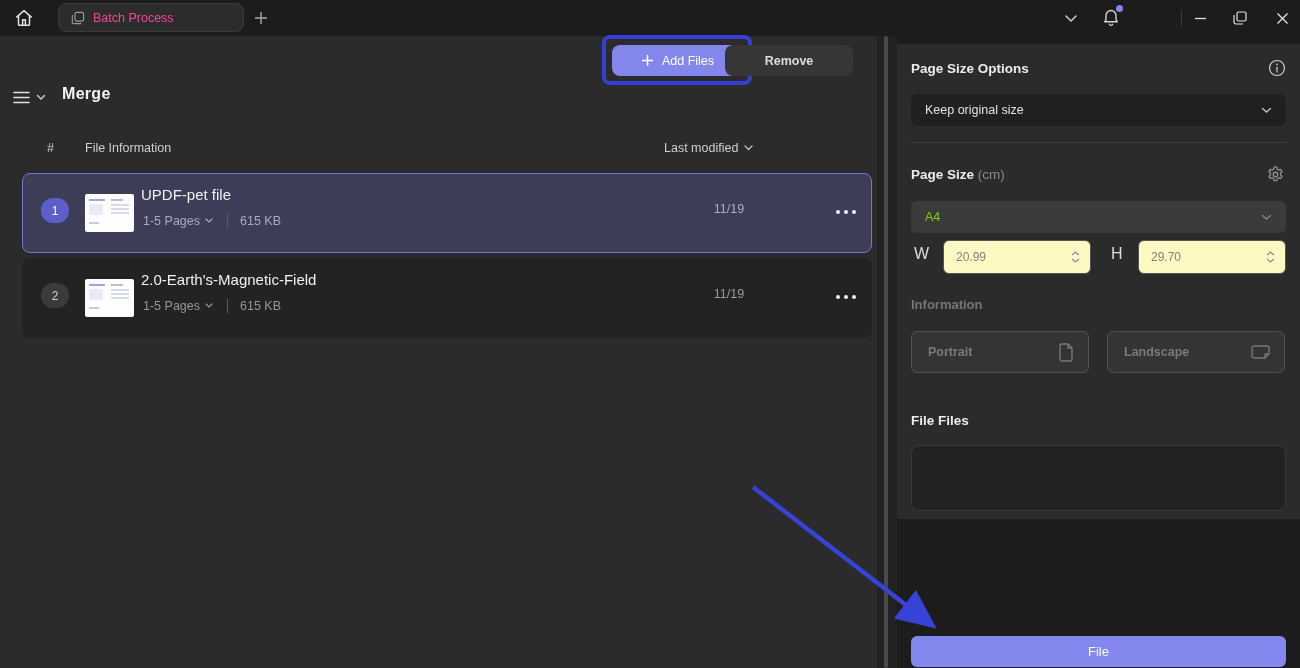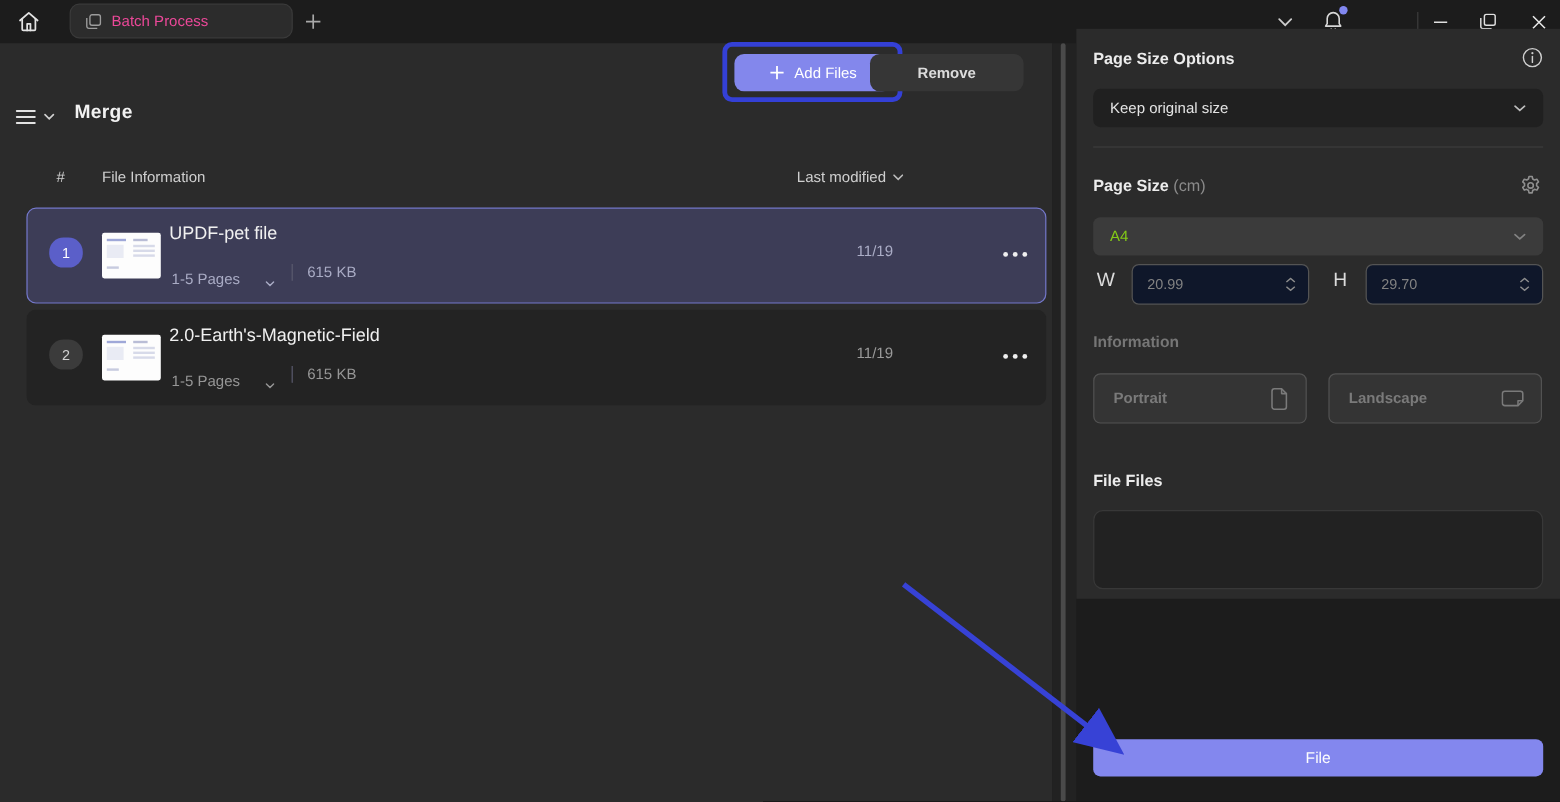--- a/index.html
+++ b/index.html
@@ -15,21 +15,21 @@
   .newtab-btn { position:absolute; left:248px; top:5px; width:26px; height:26px; display:flex; align-items:center; justify-content:center; }
   .tb-right-btn { position:absolute; top:4px; width:30px; height:28px; display:flex; align-items:center; justify-content:center; cursor:pointer; }
   .tb-sep { position:absolute; left:1181px; top:10px; width:1px; height:16px; background:#3e3e3e; }
   .bell-wrap { position:relative; }
   .bell-dot { position:absolute; right:3px; top:1px; width:7px; height:7px; border-radius:50%; background:#8187f0; }
 
   
   .main-pane { position:absolute; left:0; top:36px; width:877px; height:632px; background:#2b2b2b; }
   .gutter { position:absolute; left:877px; top:36px; width:20px; height:632px; background:#222222; }
   .splitter { position:absolute; left:884px; top:36px; width:4px; height:632px; background:#4a4a4a; border-radius:2px; }
-  .sidebar { position:absolute; left:897px; top:24px; width:403px; height:475px; background:#2b2b2b; }
+  .sidebar { position:absolute; left:897px; top:44px; width:403px; height:475px; background:#2b2b2b; }
 
   
   .menu-btn { position:absolute; left:12px; top:48px; width:44px; height:26px; display:flex; align-items:center; gap:5px; cursor:pointer; color:#e2e2e2; }
   .page-title { position:absolute; left:62px; top:49px; font-size:16px; font-weight:bold; color:#f2f2f2; letter-spacing:.3px; }
   .annotation-box { position:absolute; left:602px; top:-1px; width:150px; height:50px; border:4px solid #3440d6; border-radius:8px; pointer-events:none; }
   .btn-addfiles { position:absolute; left:612px; top:9px; width:131px; height:31px; background:#8387ec; border:none; border-radius:8px; color:#fff; font-size:12.5px; display:flex; align-items:center; justify-content:center; gap:8px; cursor:pointer; font-family:inherit; }
   .btn-remove { position:absolute; left:725px; top:9px; width:128px; height:31px; background:#363636; border:none; border-radius:8px; color:#dcdcdc; font-size:12.5px; display:flex; align-items:center; justify-content:center; cursor:pointer; font-family:inherit;font-weight:bold; }
   .toolbar { position:absolute; left:0; top:36px; width:877px; height:55px; }
 
   
@@ -41,41 +41,41 @@
   .file-row { position:absolute; left:22px; width:850px; height:80px; border-radius:8px; cursor:pointer; }
   .row-selected { top:137px; background:#3d3d57; border:1.5px solid #7478cb; }
   .row-normal { top:222px; background:#232323; border:1.5px solid transparent; }
   .row-badge { position:absolute; left:18px; top:24px; width:28px; height:25px; border-radius:12px; font-size:12px; display:flex; align-items:center; justify-content:center; }
   .badge-sel { background:#5b5fc9; color:#fff; }
   .badge-norm { background:#3b3b3b; color:#d0d0d0; }
   .thumb { position:absolute; left:62px; top:20px; width:49px; height:38px; background:#fdfdfd; border-radius:2px; overflow:hidden; }
   .t-line { position:absolute; background:#b9bdd6; }
   .row-title { position:absolute; left:118px; top:12px; font-size:15px; color:#f0f0f0; }
   .row-meta { position:absolute; left:120px; top:40px; display:flex; align-items:center; font-size:12.5px; }
-  .pages-dd { display:flex; align-items:flex-end; gap:21px; cursor:pointer;margin-top:12px; }
+  .pages-dd { display:flex; align-items:center; gap:5px; cursor:pointer; }
   .meta-size { margin-left:14px; padding-left:12px; border-left:1px solid #5a5a6e; }
   .row-selected .row-meta { color:#a9abc4; }
   .row-normal .row-meta { color:#969696; }
   .row-date { position:absolute; left:668px; top:28px; width:76px; text-align:center; font-size:12.5px; }
   .row-selected .row-date { color:#abadc6; }
   .row-normal .row-date { color:#9a9a9a; }
   .row-more { position:absolute; left:800px; top:20px; width:46px; height:36px; display:flex; align-items:center; justify-content:center; gap:4px; cursor:pointer; }
   .dot { width:4px; height:4px; border-radius:50%; background:#f0f0f0; }
   .sb-title { font-size:13.5px; font-weight:bold; color:#ececec; }
   .sb-title-row { position:absolute; left:14px; top:15px; width:375px; display:flex; justify-content:space-between; align-items:center; }
   .select { position:absolute; left:14px; width:375px; height:32px; border-radius:6px; display:flex; align-items:center; justify-content:space-between; padding:0 14px; font-size:12.5px; cursor:pointer; }
   .select-active { top:50px; background:#202020; color:#e3e3e3; }
   .select-disabled { top:157px; background:#3b3b3b; color:#84cc16; cursor:default; }
   .sb-divider { position:absolute; left:14px; top:98px; width:375px; height:1px; background:#3d3d3d; }
   .pagesize-row { position:absolute; left:14px; top:120px; width:375px; display:flex; justify-content:space-between; align-items:center; }
   .unit { font-weight:normal; color:#8a8a8a; }
 
   .wh-row { position:absolute; left:14px; top:196px; width:375px; height:34px; }
   .wh-label { position:absolute; top:5px; font-size:16px; color:#dcdcdc; }
-  .spin-input { position:absolute; top:0; width:148px; height:34px; background:#0f172a; border:1px solid #545454; border-radius:6px; display:flex; align-items:center; justify-content:space-between; padding:0 10px 0 12px; font-size:12px; color:#828282; }
+  .spin-input { position:absolute; top:0; width:148px; height:34px; background:#fef9c3; border:1px solid #545454; border-radius:6px; display:flex; align-items:center; justify-content:space-between; padding:0 10px 0 12px; font-size:12px; color:#828282; }
   .spin-arrows { display:flex; flex-direction:column; gap:2px; color:#8d8d8d; }
 
   .orient-label { position:absolute; left:14px; top:253px; font-size:13px; font-weight:bold; color:#767676; }
   .orient-btn { position:absolute; top:287px; width:178px; height:42px; background:#343434; border:1px solid #525252; border-radius:6px; display:flex; align-items:center; justify-content:space-between; padding:0 14px 0 16px; font-size:12.5px; font-weight:bold; color:#7a7a7a; cursor:default; }
 
   .filename-label { position:absolute; left:14px; top:369px; font-size:13.5px; font-weight:bold; color:#ececec; }
   .filename-input { position:absolute; left:14px; top:401px; width:375px; height:66px; background:#222222; border:1px solid #383838; border-radius:8px; resize:none; color:#e8e8e8; font-family:inherit; font-size:12.5px; padding:8px 10px; }
   .btn-apply { position:absolute; left:14px; top:592px; width:375px; height:31px; background:#8387ee; border:none; border-radius:6px; color:#fdfdfd; font-size:13px; cursor:pointer; font-family:inherit; }
 
   .arrow-layer { position:absolute; left:0; top:0; width:1300px; height:668px; pointer-events:none; }

